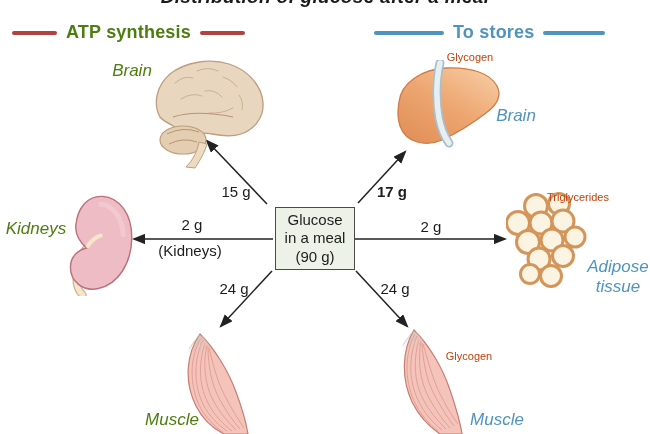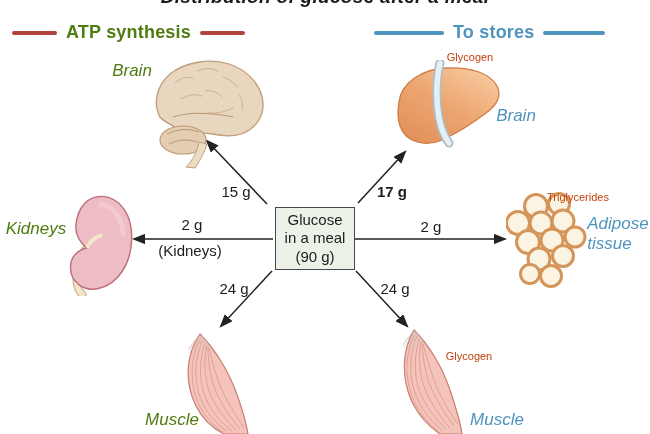--- a/index.html
+++ b/index.html
@@ -15,21 +15,21 @@
   .red{color:#4d7c0f;}
   .blue{color:#4e94be;}
   .bg-red{background:#b2423e;}
   .bg-blue{background:#4e94be;}
   .center-box{left:275px;top:207px;width:78px;height:61px;background:#edf2e8;
               border:1.5px solid #4a4a4a;display:flex;align-items:center;justify-content:center;
               text-align:center;font-size:15px;line-height:1.22;white-space:pre-line;}
   .amount{font-size:15px;color:#1c1c1c;}
   .store-lbl{font-size:11px;color:#c2410c;}
   .organ-lbl{font-size:17px;font-weight:normal;font-style:italic;}
-  .prewrap{white-space:pre-line;text-align:left;line-height:1.15;}
+  .prewrap{white-space:pre-line;text-align:center;line-height:1.15;margin-top:43px;}
   svg{display:block;}
   .organ{position:absolute;}
 </style>
 </head>
 <body>
 
 <div class="canvas">
 
   <div class="abs title">Distribution of glucose after a meal</div>
 

